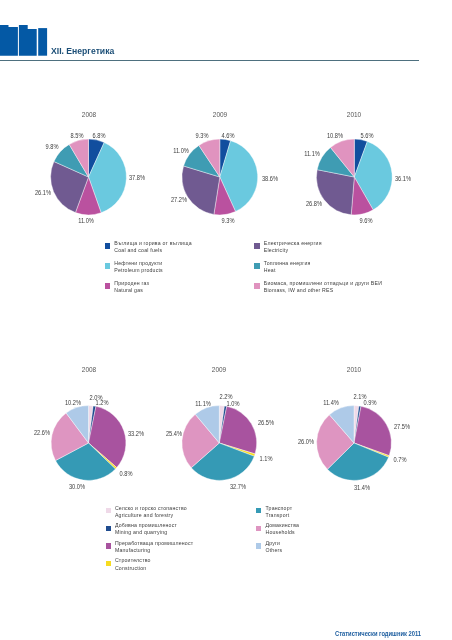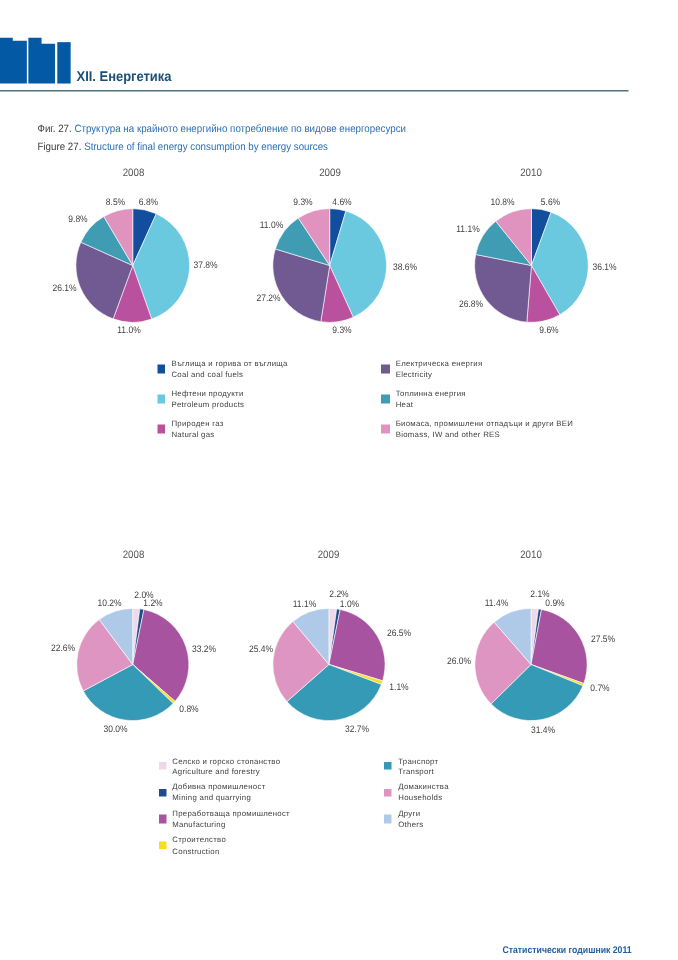--- a/index.html
+++ b/index.html
@@ -43,24 +43,20 @@
   <svg id="header-logo" width="50" height="42" viewBox="0 0 50 42">
     <g>
       <path d="M-4 9.1 H8.5 V11.1 H17.9 V39.7 H-4 Z"></path>
       <path d="M18.9 9.1 H27.7 V13.1 H36.7 V39.7 H18.9 Z"></path>
       <path d="M38.2 12.1 H47.1 V39.7 H38.2 Z"></path>
     </g>
   </svg>
   <div id="header-title">XII. Енергетика</div>
   <div id="header-rule"></div>
 
-  <div class="fig-cap" id="fig27-cap" style="left:25.4px;top:66.6px;">
-    <div class="l1"><span class="num">Фиг. 27.</span> <span>Структура на крайното енергийно потребление по видове енергоресурси</span></div>
-    <div class="l2"><span class="num">Figure 27.</span> <span>Structure of final energy consumption by energy sources</span></div>
-  </div>
 
 
   <div id="charts">
       <div class="chart">
         <div class="chart-title" style="left: 58.5px; top: 95px;"><span>2008</span></div>
         <svg width="452" height="200" viewBox="0 0 452 200" style="position: absolute; left: 0px; top: 60.5px;">
           <path d="M 88.50 100.00 L 88.50 62.10 A 37.9 37.9 0 0 1 104.20 65.51 Z" fill="#114E9E" stroke="#ffffff" stroke-width="0.4"></path>
           <path d="M 88.50 100.00 L 104.20 65.51 A 37.9 37.9 0 0 1 101.11 135.74 Z" fill="#6AC9DF" stroke="#ffffff" stroke-width="0.4"></path>
           <path d="M 88.50 100.00 L 101.11 135.74 A 37.9 37.9 0 0 1 75.44 135.58 Z" fill="#BA519F" stroke="#ffffff" stroke-width="0.4"></path>
           <path d="M 88.50 100.00 L 75.44 135.58 A 37.9 37.9 0 0 1 53.91 84.51 Z" fill="#705A91" stroke="#ffffff" stroke-width="0.4"></path>

